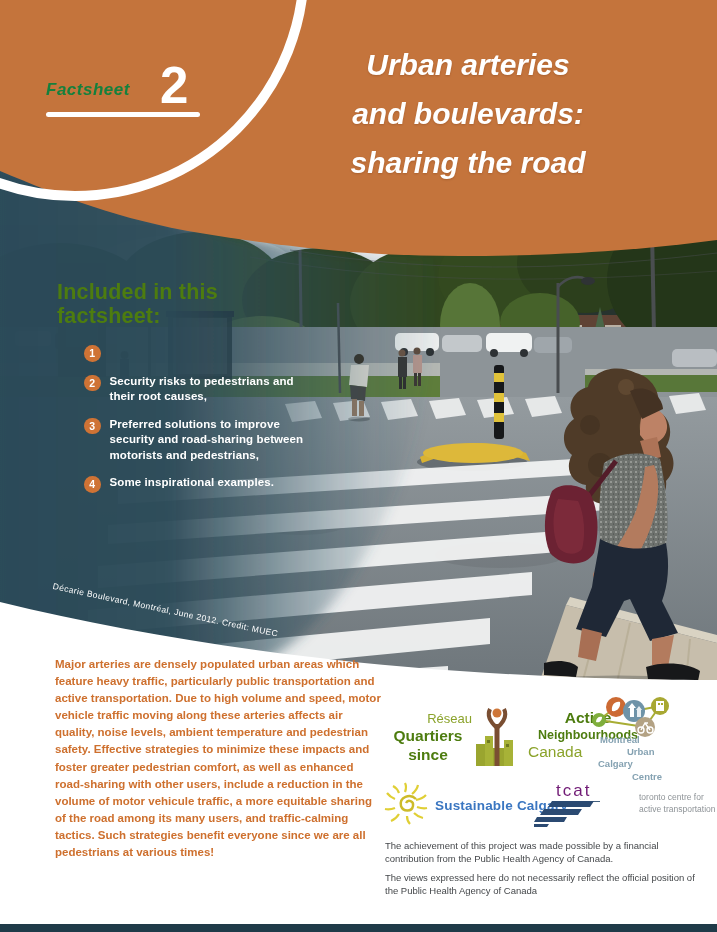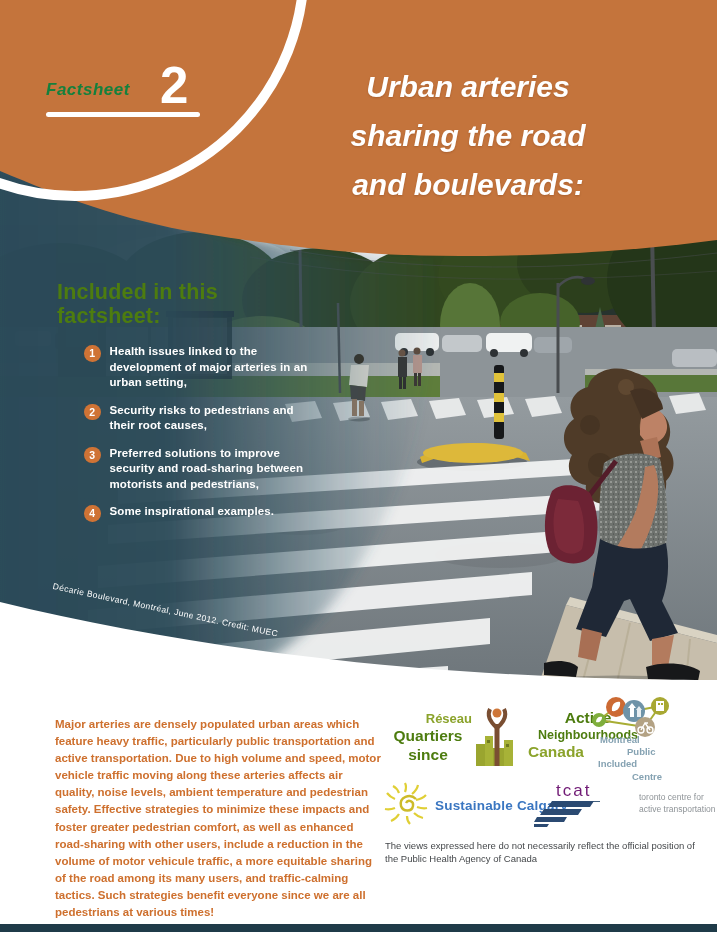--- a/index.html
+++ b/index.html
@@ -9,40 +9,40 @@
 
   
   .photo{position:absolute;left:0;top:225px;width:717px;height:467px;}
 
   
   .fs-label{left:46px;top:80px;color:#15803d;font-size:17px;font-weight:bold;font-style:italic;letter-spacing:.5px;}
   .fs-num{left:160px;top:60px;color:#fff;font-size:51px;font-weight:bold;line-height:1;}
   .fs-rule{left:46px;top:112px;width:154px;height:5px;background:#fff;border-radius:3px;}
   .title{left:318px;top:40px;width:300px;text-align:center;color:#fff;
          font-size:30px;font-weight:bold;font-style:italic;line-height:49px;
-         text-shadow:0 1px 2px rgba(90,40,10,.25);margin-top:22px;}
+         text-shadow:0 1px 2px rgba(90,40,10,.25);}
   .title span{display:block;}
 
   
   .inc-head{left:57px;top:280px;width:205px;color:#4d7c0f;font-size:21.5px;font-weight:bold;line-height:24px;letter-spacing:.2px;}
   .inc-list{left:84px;top:344px;width:230px;}
   .inc-item{display:flex;gap:9px;margin-bottom:12px;}
   .inc-dot{flex:0 0 auto;width:16.5px;height:16.5px;border-radius:50%;background:#cf7335;
            color:#fff;font-size:10.5px;font-weight:bold;display:flex;align-items:center;justify-content:center;margin-top:1px;}
   .inc-txt{color:#fff;font-size:11.5px;font-weight:bold;line-height:15.5px;letter-spacing:.1px;}
 
   .caption{left:54px;top:581px;color:#fff;font-size:8.5px;letter-spacing:.4px;
            transform:rotate(12deg);transform-origin:left top;white-space:nowrap;}
 
   
-  .intro{left:55px;top:716px;width:326px;color:#ce702e;font-size:11.5px;font-weight:bold;line-height:17.1px;}
+  .intro{left:55px;top:656px;width:326px;color:#ce702e;font-size:11.5px;font-weight:bold;line-height:17.1px;}
 
   .rqv-col1{left:384px;top:712px;width:88px;text-align:right;line-height:1;}
   .rqv-col2{left:528px;top:710px;width:120px;text-align:left;line-height:1;}
-  .g-green{color:#8ba32b;font-weight:bold;}
+  .g-green{color:#8ba32b;font-weight:normal;}
   .g-brown{color:#4d7c0f;font-weight:bold;text-align:center;}
   .t13{font-size:13px;display:block;margin-bottom:3px;}
   .t15{font-size:15.5px;display:block;margin-bottom:3px;}
   .t12{font-size:12.5px;display:block;margin-bottom:3px;}
 
   .muec-text{left:598px;top:734px;color:#85a2b2;font-size:9.5px;font-weight:bold;line-height:12.2px;}
   .muec-text span{display:block;}
 
   .sc-label{left:435px;top:798px;color:#3a76c1;font-size:13.5px;font-weight:bold;letter-spacing:.2px;}
 
@@ -275,29 +275,28 @@
     <path d="M0,602 C140,636 300,660 460,671 C560,678 650,680 717,680 L717,932 L0,932 Z" fill="#ffffff"></path>
     <path d="M0,0 L717,0 L717,240 C640,250 560,256 460,256 C360,256 280,246 200,233 C120,220 60,196 0,171 Z" fill="#c4743c"></path>
     <circle cx="75" cy="-33" r="229" fill="none" stroke="#ffffff" stroke-width="10"></circle>
   </svg>
 
   <div class="abs fs-label">Factsheet</div>
   <div class="abs fs-num">2</div>
   <div class="abs fs-rule"></div>
   <div class="abs title">
     <span>Urban arteries</span>
+    <span>and boulevards:</span>
     <span>sharing the road</span>
-    <span>and boulevards:</span>
   </div>
 
   <div class="abs inc-head">Included in this factsheet:</div>
   <div class="abs inc-list">
     <div class="inc-item">
       <div class="inc-dot">1</div>
-      <div class="inc-txt">Health issues linked to the development of major arteries in an urban setting,</div>
     </div>
     <div class="inc-item">
       <div class="inc-dot">2</div>
       <div class="inc-txt">Security risks to pedestrians and their root causes,</div>
     </div>
     <div class="inc-item">
       <div class="inc-dot">3</div>
       <div class="inc-txt">Preferred solutions to improve security and road-sharing between motorists and pedestrians,</div>
     </div>
     <div class="inc-item">
@@ -356,22 +355,22 @@
       <rect x="68" y="13" width="2" height="2" fill="#a8a832"></rect>
       <rect x="71" y="13" width="2" height="2" fill="#a8a832"></rect>
     <circle cx="55" cy="37" r="10" fill="#b3a284"></circle>
     <circle cx="51" cy="40" r="3" fill="none" stroke="#fff" stroke-width="1.4"></circle>
     <circle cx="60" cy="40" r="3" fill="none" stroke="#fff" stroke-width="1.4"></circle>
     <path d="M51,40 L55,33 L60,40 M55,33 L58,33" stroke="#fff" stroke-width="1.4" fill="none"></path>
   </svg>
 
   <div class="abs muec-text">
     <span style="margin-left:2px">Montréal</span>
-    <span style="margin-left:29px">Public</span>
-    <span style="margin-left:0">Included</span>
+    <span style="margin-left:29px">Urban</span>
+    <span style="margin-left:0">Calgary</span>
     <span style="margin-left:34px">Centre</span>
   </div>
 
   <svg class="abs" style="left:383px;top:780px" width="50" height="46" viewBox="0 0 50 46">
     <g stroke="#e0cf35" stroke-width="2.2" fill="none">
       <path d="M22,12 q2,-5 0,-9"></path>
       <path d="M29,14 q5,-4 6,-9"></path>
       <path d="M33,20 q6,-1 10,-5"></path>
       <path d="M34,27 q6,2 10,1"></path>
       <path d="M31,33 q4,4 9,5"></path>
@@ -392,17 +391,18 @@
     <polygon points="10,8 48,8 44,14 6,14" fill="#2b4a72"></polygon>
     <polygon points="3,16 33,16 30,21 0,21" fill="#2b4a72"></polygon>
     <polygon points="0,23 15,23 13,26 0,26" fill="#2b4a72"></polygon>
   </svg>
   <div class="abs tcat-desc">
     <span>toronto centre for</span>
     <span>active transportation</span>
   </div>
 
   <div class="abs funding">
+    <p>The achievement of this project was made possible by a financial contribution from the Public Health Agency of Canada.</p>
     <p>The views expressed here do not necessarily reflect the official position of the Public Health Agency of Canada</p>
   </div>
 
   <div class="abs footer-bar"></div>
 </div>
 
 </body></html>

